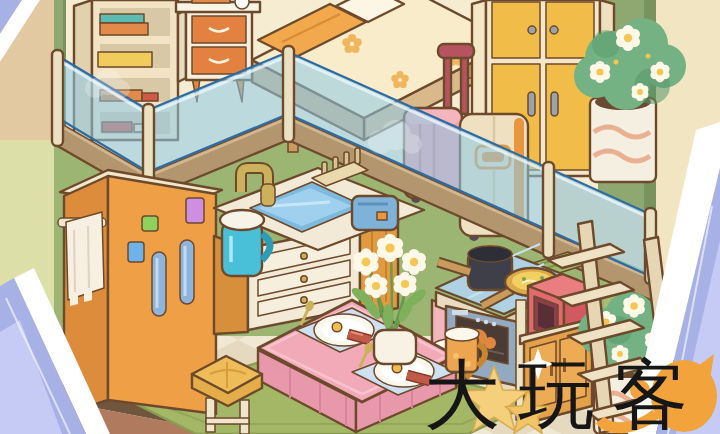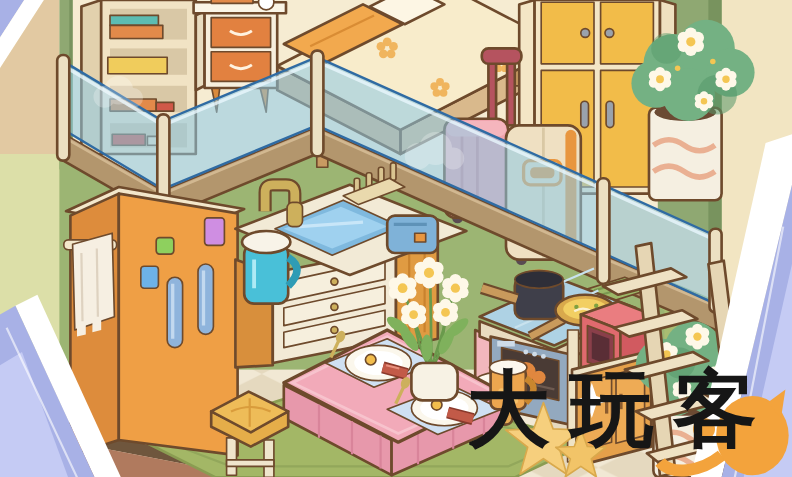--- a/index.html
+++ b/index.html
@@ -2,22 +2,22 @@
 <html style="--outline: #6e4a2c; --ink: #161616; --periwinkle: #a8b1e6; --periwinkle-light: #c5cbf4; --cream-bg: #f2e5c2; --tan-wall: #e2c9a2; --pale-green: #dcdfa8; --green-wall: #8fa872; --green-wall-dark: #78935e; --green-wall-light: #a9bd72; --kitchen-wall: #9cb573; --loft-cream: #f6ecd2; --loft-floor: #ecd9b2; --floor-tile: #f1e8d4; --floor-tile-dark: #e5d9bf; --baseboard: #6f563d; --terracotta: #b07a5e; --rug-green: #a3b766; --rug-green-dark: #8a9c52; --band-brown: #b3966d; --glass-blue: #8ecbe8; --glass-edge: #2f6ba3; --post-cream: #ece0c2; --shelf-cream: #f1e3c4; --shelf-side: #e2d1ad; --book-teal: #5cbcb2; --book-orange: #e28a4a; --book-yellow: #f0cc5c; --book-red: #d05848; --nightstand: #f7efdd; --drawer-orange: #e28140; --mattress: #f8eccb; --bed-frame: #d9b98c; --blanket: #f2a94e; --flower-orange: #f0b55e; --wardrobe-yellow: #f2bc49; --wardrobe-frame: #f4e6c6; --handle-gray: #9aa2ac; --plant-green: #74b183; --plant-dark: #569869; --flower-white: #fef8e8; --flower-center: #f4c653; --pot-white: #f5efe1; --pot-wave: #eab092; --soil: #6b4a33; --case-pink: #f0a3ad; --case-maroon: #b5535f; --case-cream: #efe0c2; --case-orange: #e8963f; --fridge: #ef9f45; --fridge-side: #dd8c3c; --fridge-handle: #8fb4dc; --magnet-blue: #6db2e8; --magnet-green: #8ed05e; --magnet-purple: #cf8ee2; --towel: #f6efe2; --counter-cream: #f2ead6; --sink-blue: #7fb9de; --water-blue: #9fd1ef; --gold: #cdb05c; --pitcher: #49c0d8; --toaster: #7fb2d8; --wood: #e09b42; --tile-blue: #aed2e4; --station-pink: #f2b7bd; --oven-gray: #93a9bf; --oven-window: #4a3b35; --roast: #e0873f; --pot-black: #3f3f4a; --pan-gold: #d9a94c; --soup: #f2cf62; --micro-red: #e06a6e; --micro-dark: #8a3f4a; --cloth-pink: #f2aab9; --cloth-dark: #e798ab; --mat-blue: #cfe0f2; --plate: #fbf7ec; --yolk: #f2bd4d; --sausage: #c25a48; --mug: #eda64f; --milk: #fdf8ee; --stool-yellow: #eebc58; --ladder: #e6d6b4; --star-yellow: #f6cf7d; --star-deep: #f2c468; --cat-orange: #f3a33c; --white: #ffffff;"><head>
 <meta charset="utf-8">
 <style>
   html,body{margin:0;padding:0;background:#222;}
   .stage{position:relative;width:720px;height:434px;overflow:hidden;
          font-family:"DejaVu Sans",sans-serif;background:var(--cream-bg);}
   svg{position:absolute;left:0;top:0;}
   .o{stroke:var(--outline);stroke-width:2.4;stroke-linejoin:round;stroke-linecap:round;}
   .o1{stroke:var(--outline);stroke-width:1.5;stroke-linejoin:round;stroke-linecap:round;}
   .nf{fill:none;}
-  .watermark{position:absolute;left:424px;top:334px;z-index:5;
-    font-weight:700;font-size:76px;line-height:1;letter-spacing:18px;
+  .watermark{position:absolute;left:424px;top:357px;z-index:5;
+    font-weight:400;font-size:76px;line-height:1;letter-spacing:18px;
     color:var(--ink);white-space:nowrap;user-select:none;}
 </style>
 </head>
 <body>
 
 <div class="stage">
 <svg width="720" height="434" viewBox="0 0 720 434">
 <defs>
   <pattern id="tiles" width="68" height="34" patternUnits="userSpaceOnUse">
     <rect width="68" height="34" style="fill:var(--floor-tile)"></rect>

